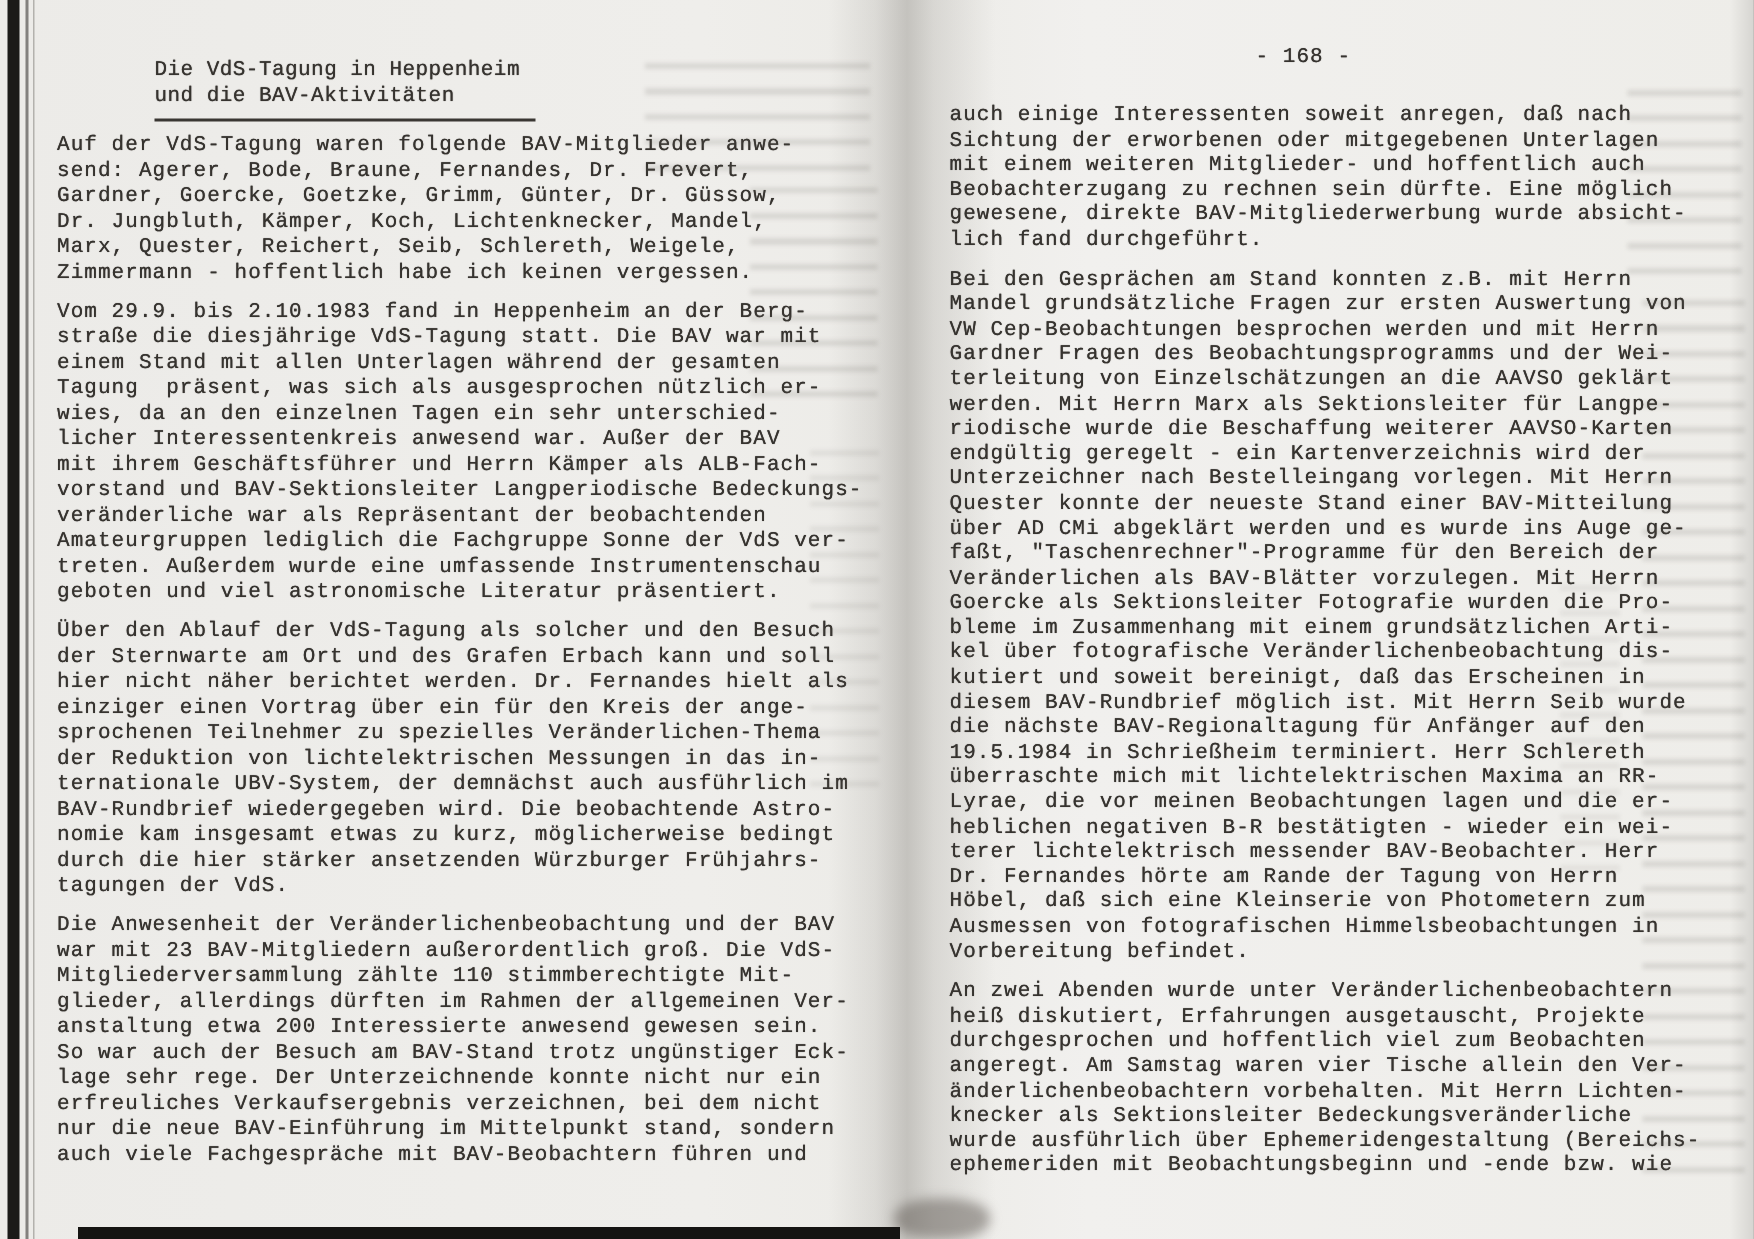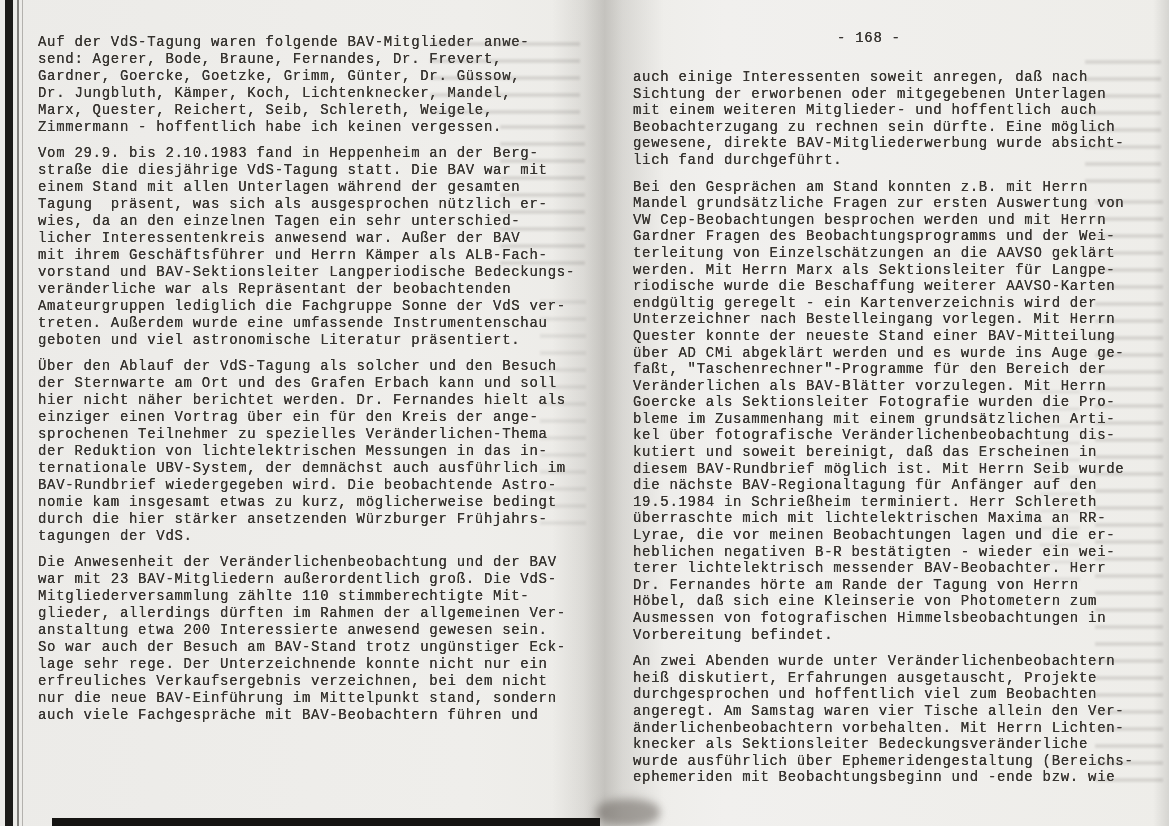--- a/index.html
+++ b/index.html
@@ -60,20 +60,24 @@
 </head>
 <body>
 
 <div class="scan">
 
   <div class="edge-black"></div>
   <div class="edge-line2"></div>
   <div class="edge-line3"></div>
 
   <div class="page page-left">
+    <div class="title-wrap">
+      <span class="title">Die VdS-Tagung in Heppenheim
+und die BAV-Aktivitäten</span>
+    </div>
     <div class="para first">Auf der VdS-Tagung waren folgende BAV-Mitglieder anwe-
 send: Agerer, Bode, Braune, Fernandes, Dr. Frevert,
 Gardner, Goercke, Goetzke, Grimm, Günter, Dr. Güssow,
 Dr. Jungbluth, Kämper, Koch, Lichtenknecker, Mandel,
 Marx, Quester, Reichert, Seib, Schlereth, Weigele,
 Zimmermann - hoffentlich habe ich keinen vergessen.</div>
     <div class="para">Vom 29.9. bis 2.10.1983 fand in Heppenheim an der Berg-
 straße die diesjährige VdS-Tagung statt. Die BAV war mit
 einem Stand mit allen Unterlagen während der gesamten
 Tagung  präsent, was sich als ausgesprochen nützlich er-

